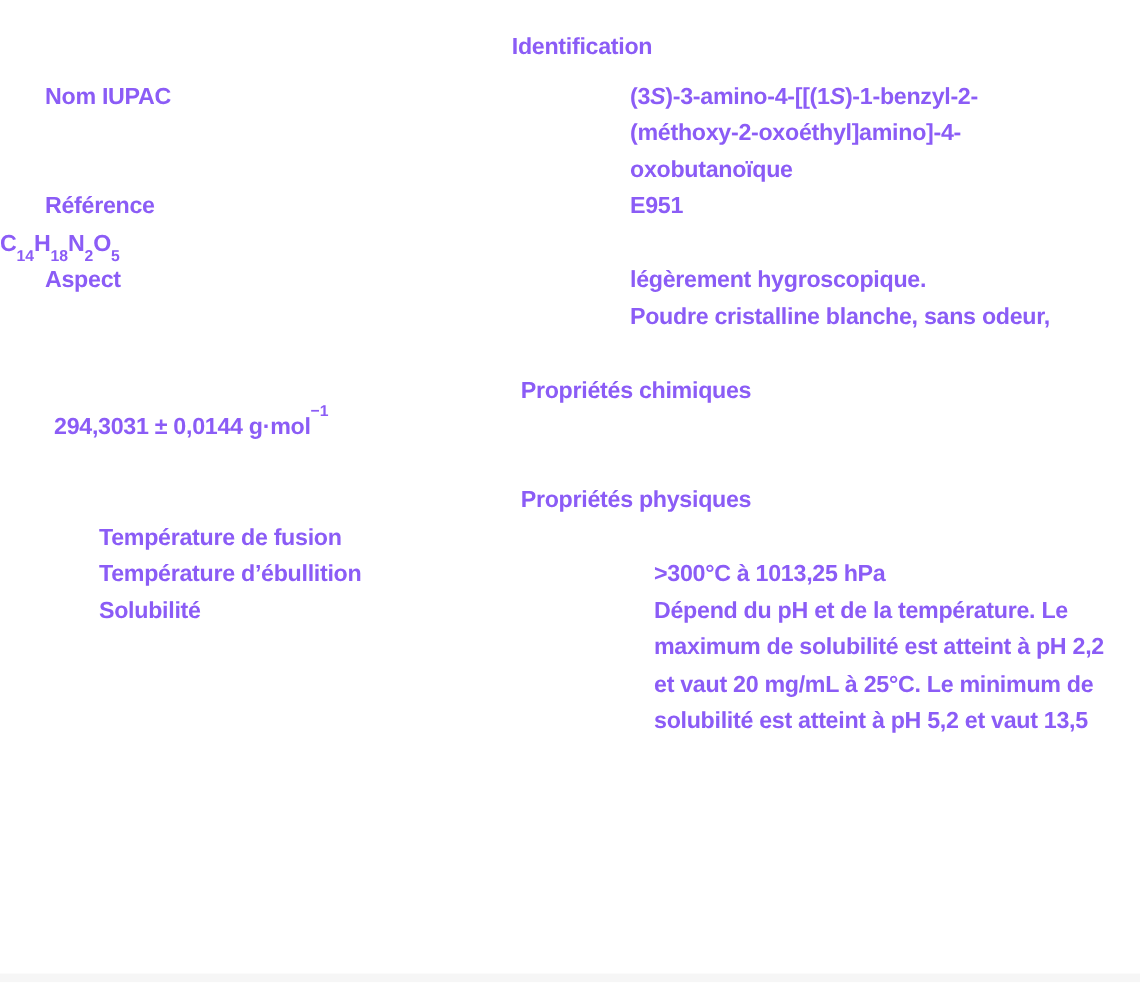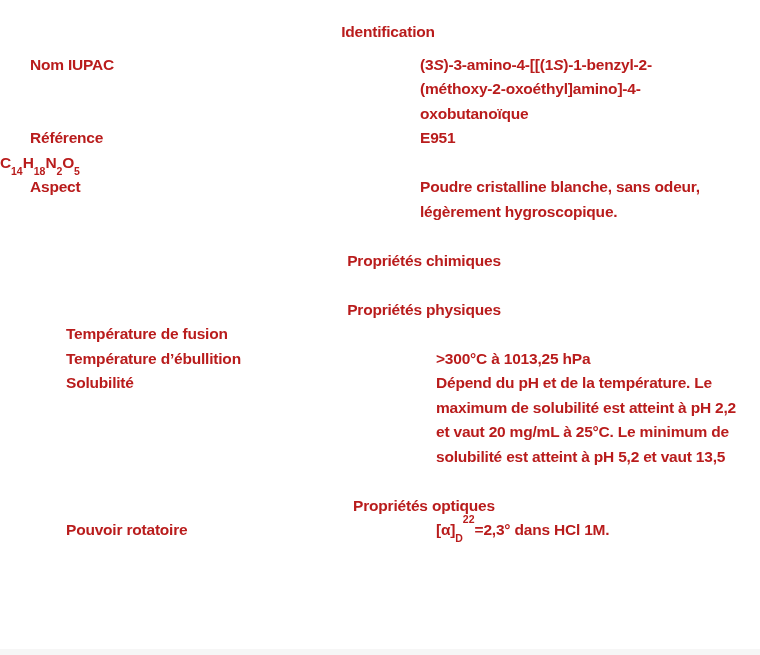--- a/index.html
+++ b/index.html
@@ -60,21 +60,21 @@
     left: 0;
     bottom: 0;
     width: 760px;
     height: 6px;
     background: rgba(0,0,0,0.035);
   }
 </style>
 </head>
 <body>
 
-<div class="doc-page" style="color: #b91c1c; background: rgb(255, 255, 255);">
+<div class="doc-page" style="color: #8b5cf6; background: rgb(255, 255, 255);">
   <main>
   <section class="section">
     <div class="section-header">Identification</div>
     <div class="section-rows">
   <div class="prop-row">
     <div class="prop-label">Nom IUPAC</div>
     <div class="prop-value">
               <div class="value-line"><span>(3</span><span class="seg-i">S</span><span>)-3-amino-4-[[(1</span><span class="seg-i">S</span><span>)-1-benzyl-2-</span></div>
               <div class="value-line"><span>(méthoxy-2-oxoéthyl]amino]-4-</span></div>
               <div class="value-line"><span>oxobutanoïque</span></div>
@@ -90,31 +90,34 @@
 
   <div class="prop-row">
     <div class="prop-value">
               <div class="value-line"><span>C</span><sub>14</sub><span>H</span><sub>18</sub><span>N</span><sub>2</sub><span>O</span><sub>5</sub></div>
             </div>
   </div>
 
   <div class="prop-row">
     <div class="prop-label">Aspect</div>
     <div class="prop-value">
+              <div class="value-line"><span>légèrement hygroscopique.</span></div>
               <div class="value-line"><span>Poudre cristalline blanche, sans odeur,</span></div>
-              <div class="value-line"><span>légèrement hygroscopique.</span></div>
             </div>
   </div>
 </div>
   </section>
 
   <section class="section">
     <div class="section-header">Propriétés chimiques</div>
     <div class="section-rows">
   <div class="prop-row">
+    <div class="prop-value">
+              <div class="value-line"><span>294,3031 ± 0,0144 g·mol</span><sup>−1</sup></div>
+            </div>
   </div>
 </div>
   </section>
 
   <section class="section">
     <div class="section-header">Propriétés physiques</div>
     <div class="section-rows">
   <div class="prop-row">
     <div class="prop-label">Température de fusion</div>
   </div>
@@ -132,26 +135,15 @@
               <div class="value-line"><span>Dépend du pH et de la température. Le</span></div>
               <div class="value-line"><span>maximum de solubilité est atteint à pH 2,2</span></div>
               <div class="value-line"><span>et vaut 20 mg/mL à 25°C. Le minimum de</span></div>
               <div class="value-line"><span>solubilité est atteint à pH 5,2 et vaut 13,5</span></div>
             </div>
   </div>
 
 </div>
   </section>
 
-  <section class="section">
-    <div class="section-header">Propriétés optiques</div>
-    <div class="section-rows">
-  <div class="prop-row">
-    <div class="prop-label">Pouvoir rotatoire</div>
-    <div class="prop-value">
-              <div class="value-line"><span>[α]</span><sub>D</sub><sup>22</sup><span>=2,3° dans HCl 1M.</span></div>
-            </div>
-  </div>
-</div>
-  </section>
 </main>
   <div class="bottom-edge"></div>
 </div>
 
 </body></html>

